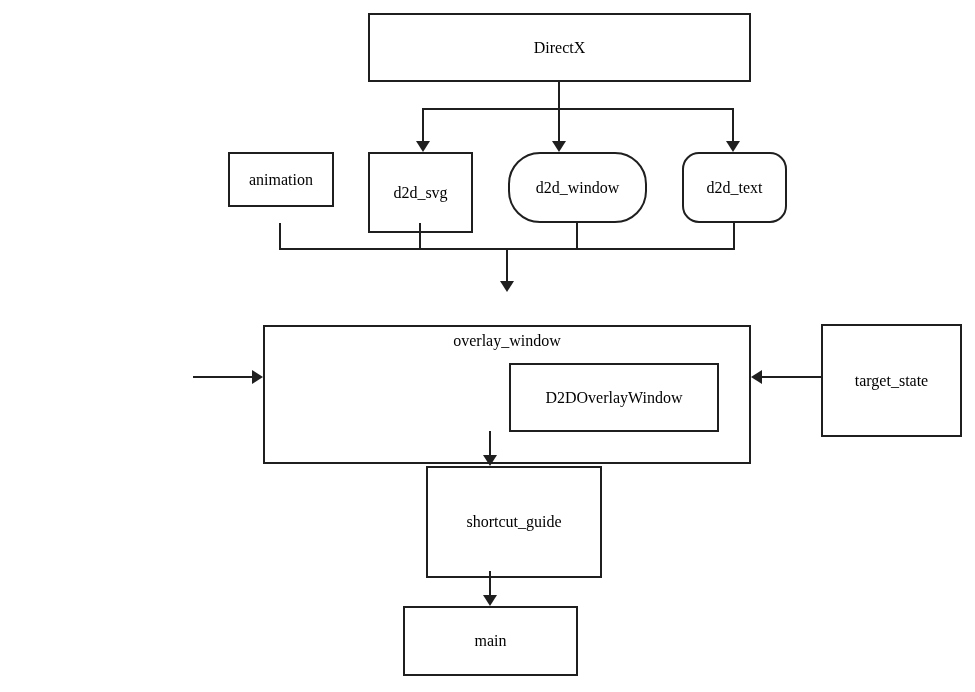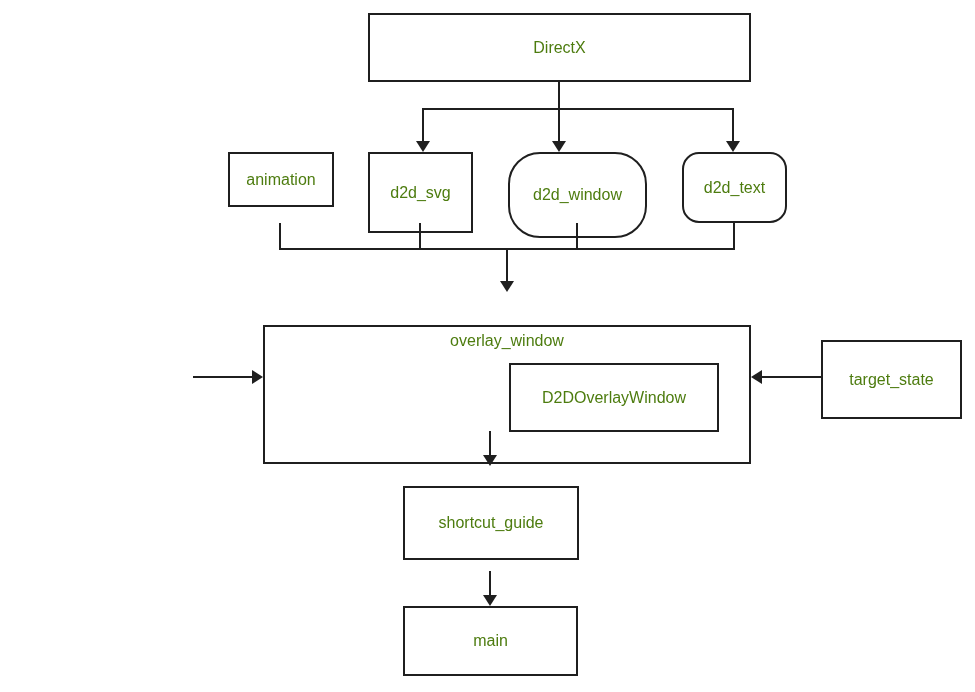--- a/index.html
+++ b/index.html
@@ -6,22 +6,22 @@
     margin: 0;
     padding: 0;
     background: #ffffff;
   }
   .canvas {
     position: relative;
     width: 975px;
     height: 692px;
     background: #ffffff;
     overflow: hidden;
-    font-family: Liberation Sans, sans-serif;
-    color: #4d7c0f;
+    font-family: Liberation Serif, serif;
+    color: #000000;
   }
   .node {
     position: absolute;
     box-sizing: border-box;
     background: #ffffff;
     border: 2px solid #1f1f1f;
     display: flex;
     align-items: center;
     justify-content: center;
     font-size: 16px;
@@ -76,41 +76,41 @@
   </div>
 
   <div class="node" style="left:228px; top:152px; width:106px; height:55px;">
     <span>animation</span>
   </div>
 
   <div class="node" style="left:368px; top:152px; width:105px; height:81px;">
     <span>d2d_svg</span>
   </div>
 
-  <div class="node" style="left:508px; top:152px; width:139px; height:86px;border-radius:32px;">
+  <div class="node" style="left:508px; top:152px; width:139px; height:71px;border-radius:32px;">
     <span>d2d_window</span>
   </div>
 
   <div class="node" style="left:682px; top:152px; width:105px; height:71px;border-radius:17px;">
     <span>d2d_text</span>
   </div>
 
   <div class="node group" style="left:263px; top:292px; width:488px; height:139px;margin-top:33px;">
     <div class="group-title">overlay_window</div>
     <div class="node" style="left:244px; top:36px; width:210px; height:69px;text-align:center;">
       <span>D2DOverlayWindow</span>
     </div>
   </div>
 
 
-  <div class="node" style="left:821px; top:340px; width:141px; height:79px;">
+  <div class="node" style="left:821px; top:324px; width:141px; height:113px;">
     <span>target_state</span>
   </div>
 
-  <div class="node" style="left:403px; top:466px; width:176px; height:74px;margin-top:20px;">
+  <div class="node" style="left:426px; top:466px; width:176px; height:112px;">
     <span>shortcut_guide</span>
   </div>
 
   <div class="node" style="left:403px; top:606px; width:175px; height:70px;">
     <span>main</span>
   </div>
 
   <div class="vline" style="left:558px; top:82px; height:59px;"></div>
   <div class="arrow-down" style="left:552px; top:141px;"></div>
 

